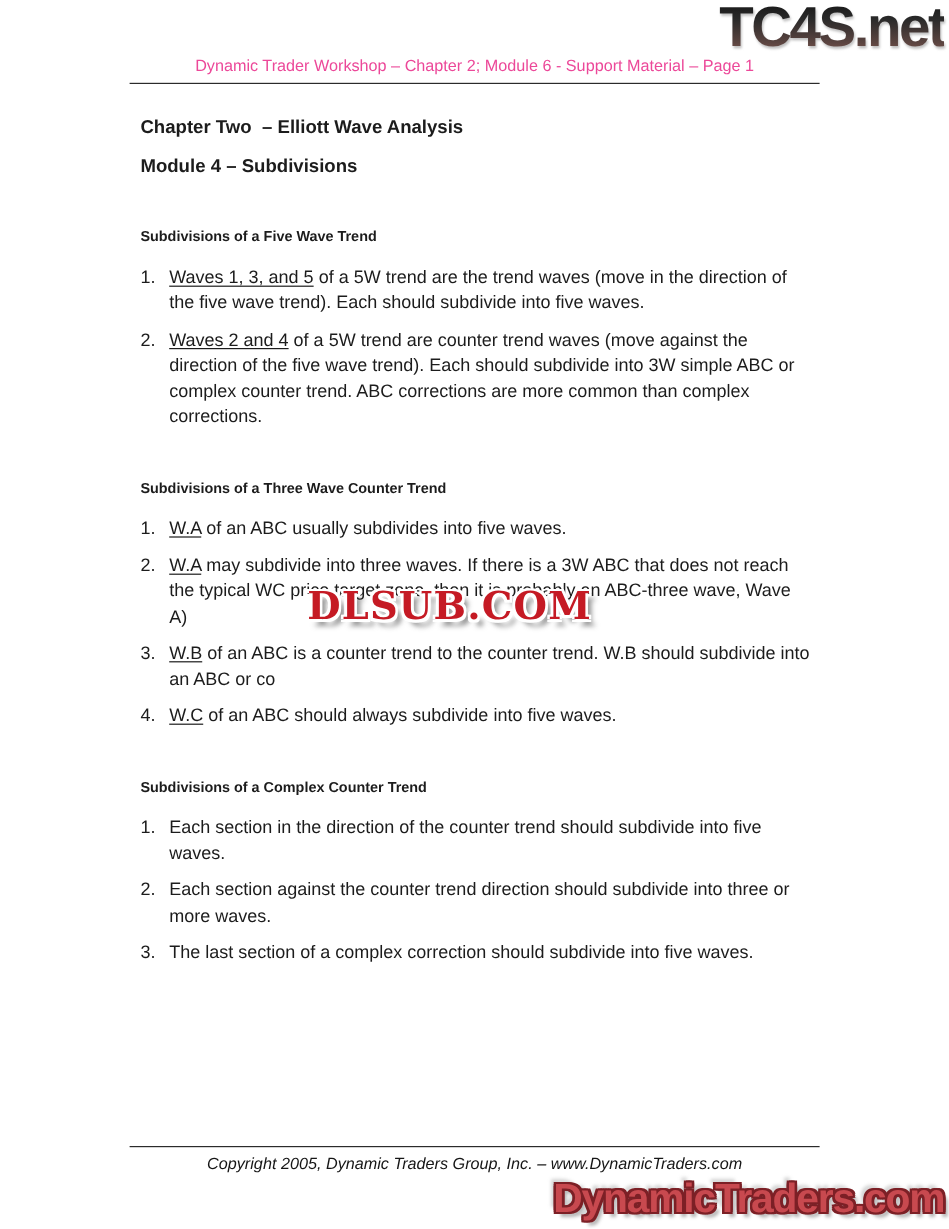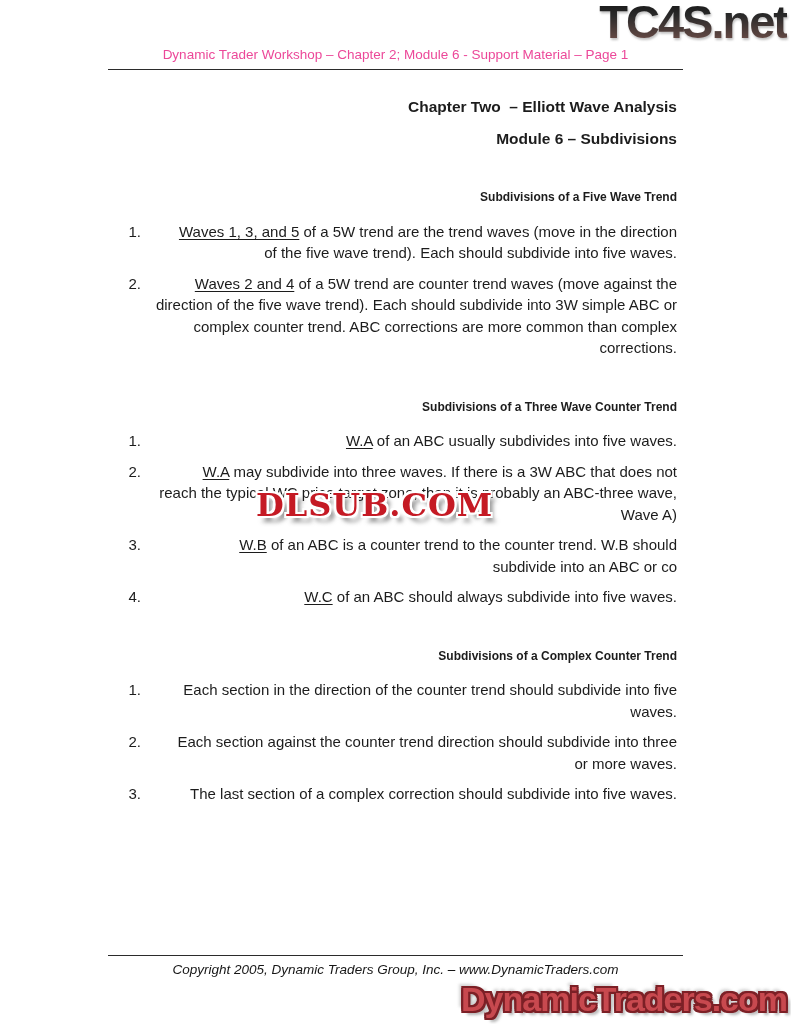--- a/index.html
+++ b/index.html
@@ -41,42 +41,41 @@
     border-top:1px solid #2b2b2b;
   }
   .header-rule{top:69px;}
   .footer-rule{top:955px;}
   
   .content{
     position:absolute;
     left:117px;top:96px;width:560px;
     font-size:15px;
     line-height:21.5px;
-    text-align:right;
   }
   .doc-title{
     font-weight:bold;
     font-size:15.5px;
     white-space:pre-wrap;
     margin:0 0 10px 0;
   }
   .section-heading{
     font-weight:bold;
     font-size:12px;
     margin:38px 0 12px 0;
   }
   .li{
     display:flex;
     margin:0 0 9px 0;
   }
   .li .num{
     flex:0 0 24px;
   }
   .li p{margin:0;flex:1;}
-  .lead{text-decoration:underline;text-underline-offset:2px;margin-left:32px;}
+  .lead{text-decoration:underline;text-underline-offset:2px;}
   
   .watermark{
     position:absolute;
     left:256px;top:486px;
     font-family:"DejaVu Serif", serif;
     font-weight:bold;
     font-size:32px;
     letter-spacing:1px;
     color:#c51a24;
     white-space:nowrap;
@@ -121,21 +120,21 @@
 <div class="page">
 
   <div class="tc4s-logo">TC4S.net</div>
 
   <div class="header-title">Dynamic Trader Workshop – Chapter 2; Module 6 - Support Material – Page 1</div>
   <div class="rule header-rule"></div>
 
   <div class="content">
 
     <div class="doc-title">Chapter Two  – Elliott Wave Analysis</div>
-    <div class="doc-title">Module 6 – Subdivisions</div>
+    <div class="doc-title">Module 4 – Subdivisions</div>
 
     <div>
       <div class="section-heading">Subdivisions of a Five Wave Trend</div>
       <div class="li">
         <span class="num">1.</span>
         <p><span class="lead">Waves 1, 3, and 5</span><span> of a 5W trend are the trend waves (move in the direction of the five wave trend). Each should subdivide into five waves.</span></p>
       </div>
       <div class="li">
         <span class="num">2.</span>
         <p><span class="lead">Waves 2 and 4</span><span> of a 5W trend are counter trend waves (move against the direction of the five wave trend). Each should subdivide into 3W simple ABC or complex counter trend. ABC corrections are more common than complex corrections.</span></p>

